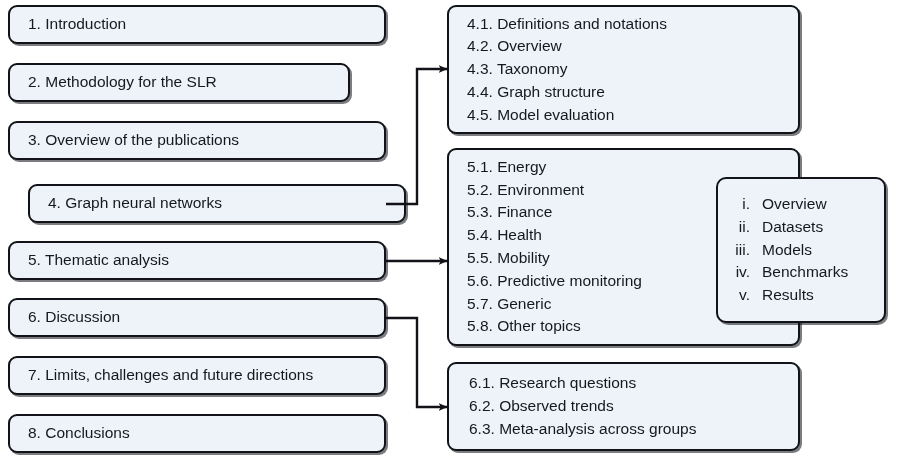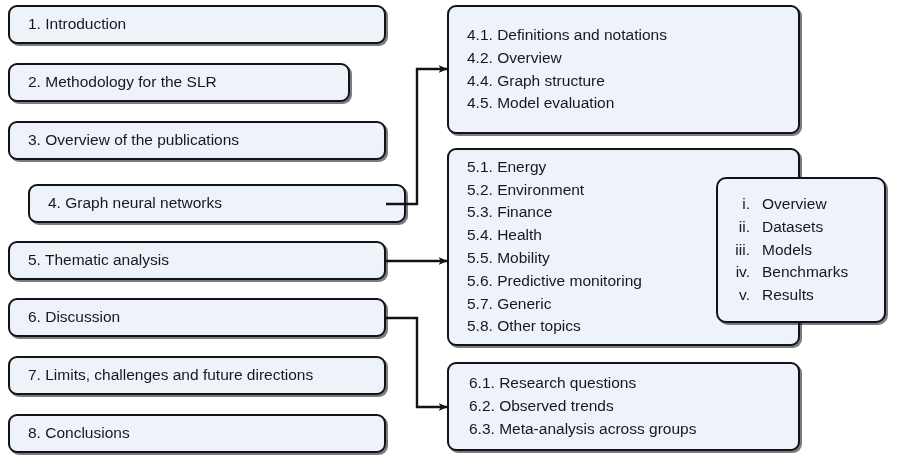--- a/index.html
+++ b/index.html
@@ -118,20 +118,21 @@
     <div class="line">7. Limits, challenges and future directions</div>
   </div>
 
   <div class="node single" style="left:8px; top:414px; width:378px; height:39px;">
     <div class="line">8. Conclusions</div>
   </div>
 
   <div class="node list" style="left:447px; top:5px; width:353px; height:129px;">
     <div class="line">4.1. Definitions and notations</div>
     <div class="line">4.2. Overview</div>
+    <div class="line">4.3. Taxonomy</div>
     <div class="line">4.4. Graph structure</div>
     <div class="line">4.5. Model evaluation</div>
   </div>
 
   <div class="node list" style="left:447px; top:148px; width:353px; height:198px;">
     <div class="line">5.1. Energy</div>
     <div class="line">5.2. Environment</div>
     <div class="line">5.3. Finance</div>
     <div class="line">5.4. Health</div>
     <div class="line">5.5. Mobility</div>

